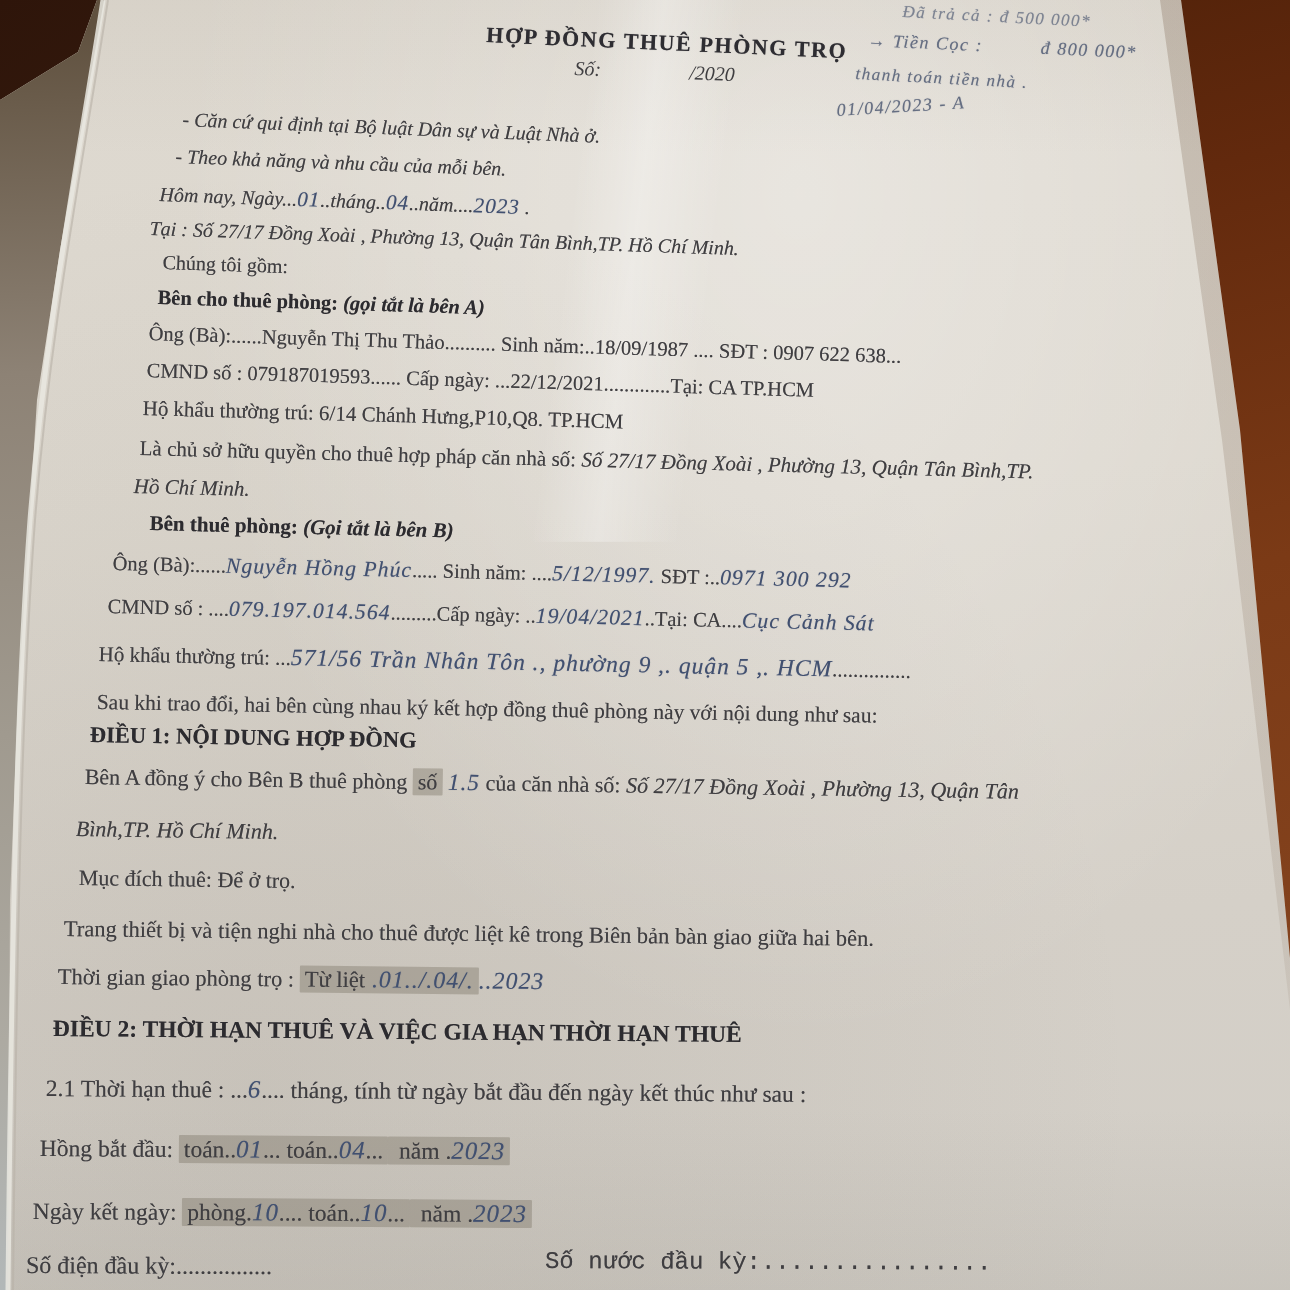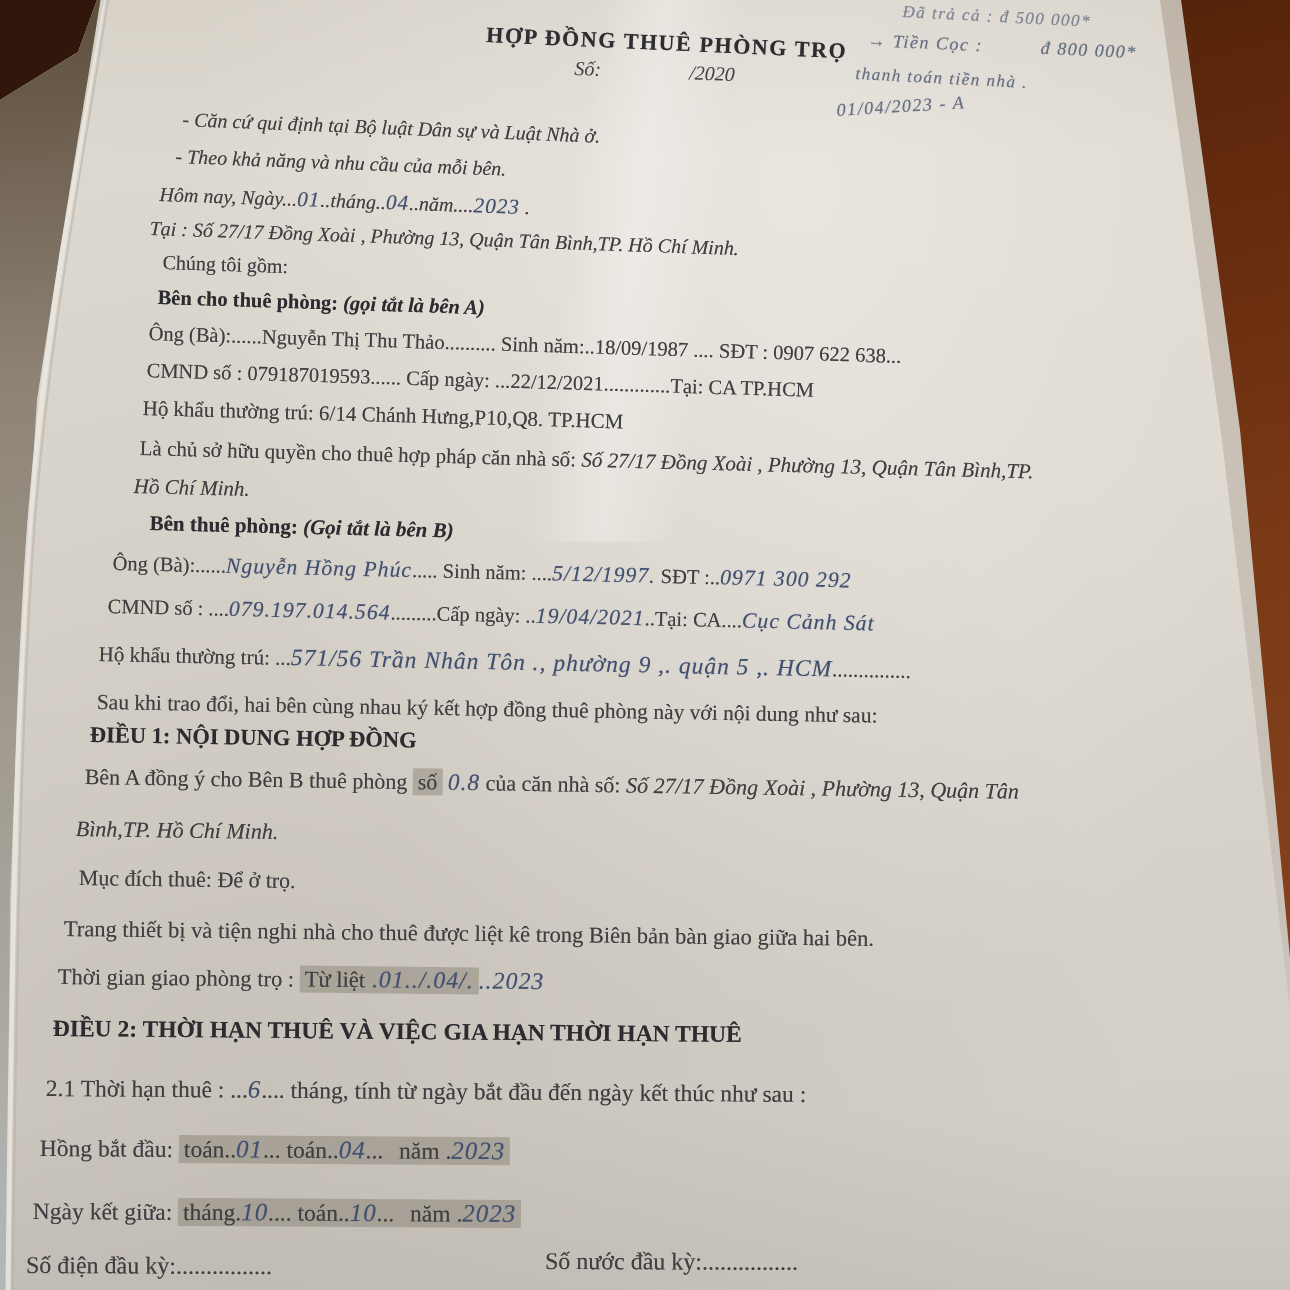--- a/index.html
+++ b/index.html
@@ -97,21 +97,21 @@
   .l17{left:85px; top:763px;font-size:22px;--r:0.9deg;}
   .l18{left:76px; top:816px;font-size:22px;--r:0.85deg;font-style:italic;}
   .l19{left:79px; top:865px;font-size:22px;--r:0.8deg;}
   .l20{left:64px; top:916px;font-size:22.5px;--r:0.7deg;}
   .l21{left:58px; top:963px;font-size:22.5px;--r:0.6deg;}
   .l22{left:53px; top:1015px;font-size:23.5px;--r:0.5deg;}
   .l23{left:46px; top:1074px;font-size:23.5px;--r:0.45deg;}
   .l24{left:40px; top:1134px;font-size:23.5px;--r:0.4deg;}
   .l25{left:33px; top:1197px;font-size:23.5px;--r:0.35deg;}
   .l26{left:26px; top:1252px;font-size:24px;--r:0.25deg;}
-  .l27{left:545px;top:1248px;font-size:24px;--r:0.2deg;}
+  .l27{left:545px;top:1248px;font-size:24px;font-family:Liberation Mono, monospace;--r:0.2deg;}
   .l14 .hw{font-size:1.12em;}
   .a-paid {left:903px;top:2px; --r:3deg;opacity:.8;}
   .a-dep  {left:868px;top:30px;--r:2.6deg;font-size:18px;}
   .a-dep .amt{margin-left:52px;}
   .a-note {left:856px;top:64px;--r:3deg;}
   .a-date {left:836px;top:100px;--r:-3.5deg;font-size:18px;}
 </style>
 </head>
 <body>
 
@@ -150,23 +150,23 @@
 <div class="line l7"><span>CMND số : 079187019593......  Cấp ngày: ...22/12/2021.............Tại: CA TP.HCM</span></div>
 <div class="line l8"><span>Hộ khẩu thường trú: 6/14 Chánh Hưng,P10,Q8. TP.HCM</span></div>
 <div class="line l9"><span>Là chủ sở hữu quyền cho thuê hợp pháp căn nhà số: </span><span class="i">Số 27/17 Đồng Xoài , Phường 13, Quận Tân Bình,TP.</span></div>
 <div class="line l10"><span>Hồ Chí Minh.</span></div>
 <div class="line l11"><span class="b">Bên thuê phòng: </span><span class="bi">(Gọi tắt là bên B)</span></div>
 <div class="line l12"><span>Ông (Bà):......</span><span class="hw">Nguyễn Hồng Phúc</span><span>..... Sinh năm: ....</span><span class="hw">5/12/1997.</span><span> SĐT :..</span><span class="hw">0971 300 292</span></div>
 <div class="line l13"><span>CMND số : ....</span><span class="hw">079.197.014.564</span><span>.........Cấp ngày: ..</span><span class="hw">19/04/2021</span><span>..Tại: CA....</span><span class="hw">Cục Cảnh Sát</span></div>
 <div class="line l14"><span>Hộ khẩu thường trú: ...</span><span class="hw">571/56 Trần Nhân Tôn ., phường 9 ,. quận 5 ,. HCM</span><span>...............</span></div>
 <div class="line l15"><span>Sau khi trao đổi, hai bên cùng nhau ký kết hợp đồng thuê phòng này với nội dung như sau:</span></div>
 <div class="line l16"><span class="b">ĐIỀU 1: NỘI DUNG HỢP ĐỒNG</span></div>
-<div class="line l17"><span>Bên A đồng ý cho Bên B thuê phòng </span><span class="mark">số</span> <span class="hw">0.8</span><span> của căn nhà số: </span><span class="i">Số 27/17 Đồng Xoài , Phường 13, Quận Tân</span></div>
+<div class="line l17"><span>Bên A đồng ý cho Bên B thuê phòng </span><span class="mark">số</span> <span class="hw">1.5</span><span> của căn nhà số: </span><span class="i">Số 27/17 Đồng Xoài , Phường 13, Quận Tân</span></div>
 <div class="line l18"><span>Bình,TP. Hồ Chí Minh.</span></div>
 <div class="line l19"><span>Mục đích thuê: Để ở trọ.</span></div>
 <div class="line l20"><span>Trang thiết bị và tiện nghi nhà cho thuê được liệt kê trong Biên bản bàn giao giữa hai bên.</span></div>
 <div class="line l21"><span>Thời gian giao phòng trọ : </span><span class="mark"><span>Từ liệt</span><span class="hw"> .01../.04/.</span></span><span class="hw">..2023</span></div>
 <div class="line l22"><span class="b">ĐIỀU 2: THỜI HẠN THUÊ VÀ VIỆC GIA HẠN THỜI HẠN THUÊ</span></div>
 <div class="line l23"><span>2.1 Thời hạn thuê : ...</span><span class="hw">6</span><span>.... tháng, tính từ ngày bắt đầu đến ngày kết thúc như sau :</span></div>
 <div class="line l24"><span>Hồng bắt đầu: </span><span class="mark"><span>toán..</span><span class="hw">01</span><span>... toán..</span><span class="hw">04</span><span>...</span></span><span class="mark"><span> năm .</span><span class="hw">2023</span></span></div>
-<div class="line l25"><span>Ngày kết giữa: </span><span class="mark"><span>tháng.</span><span class="hw">10</span><span>.... toán..</span><span class="hw">10</span><span>...</span></span><span class="mark"><span> năm .</span><span class="hw">2023</span></span></div>
+<div class="line l25"><span>Ngày kết ngày: </span><span class="mark"><span>phòng.</span><span class="hw">10</span><span>.... toán..</span><span class="hw">10</span><span>...</span></span><span class="mark"><span> năm .</span><span class="hw">2023</span></span></div>
 <div class="line l26"><span>Số điện đầu kỳ:................</span></div>
 <div class="line l27"><span>Số nước đầu kỳ:................</span></div>
 
 </body></html>

